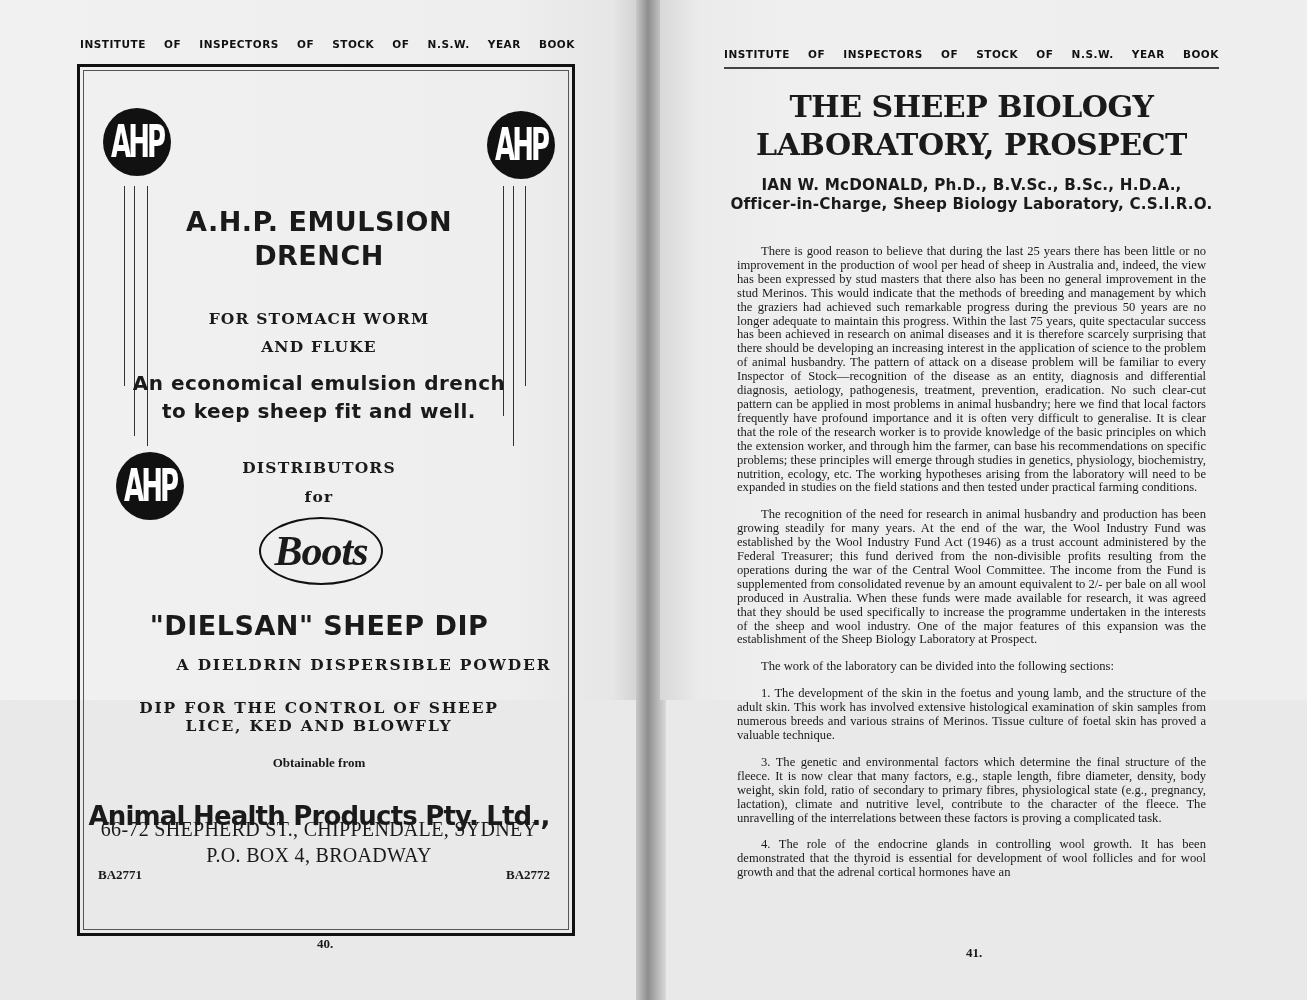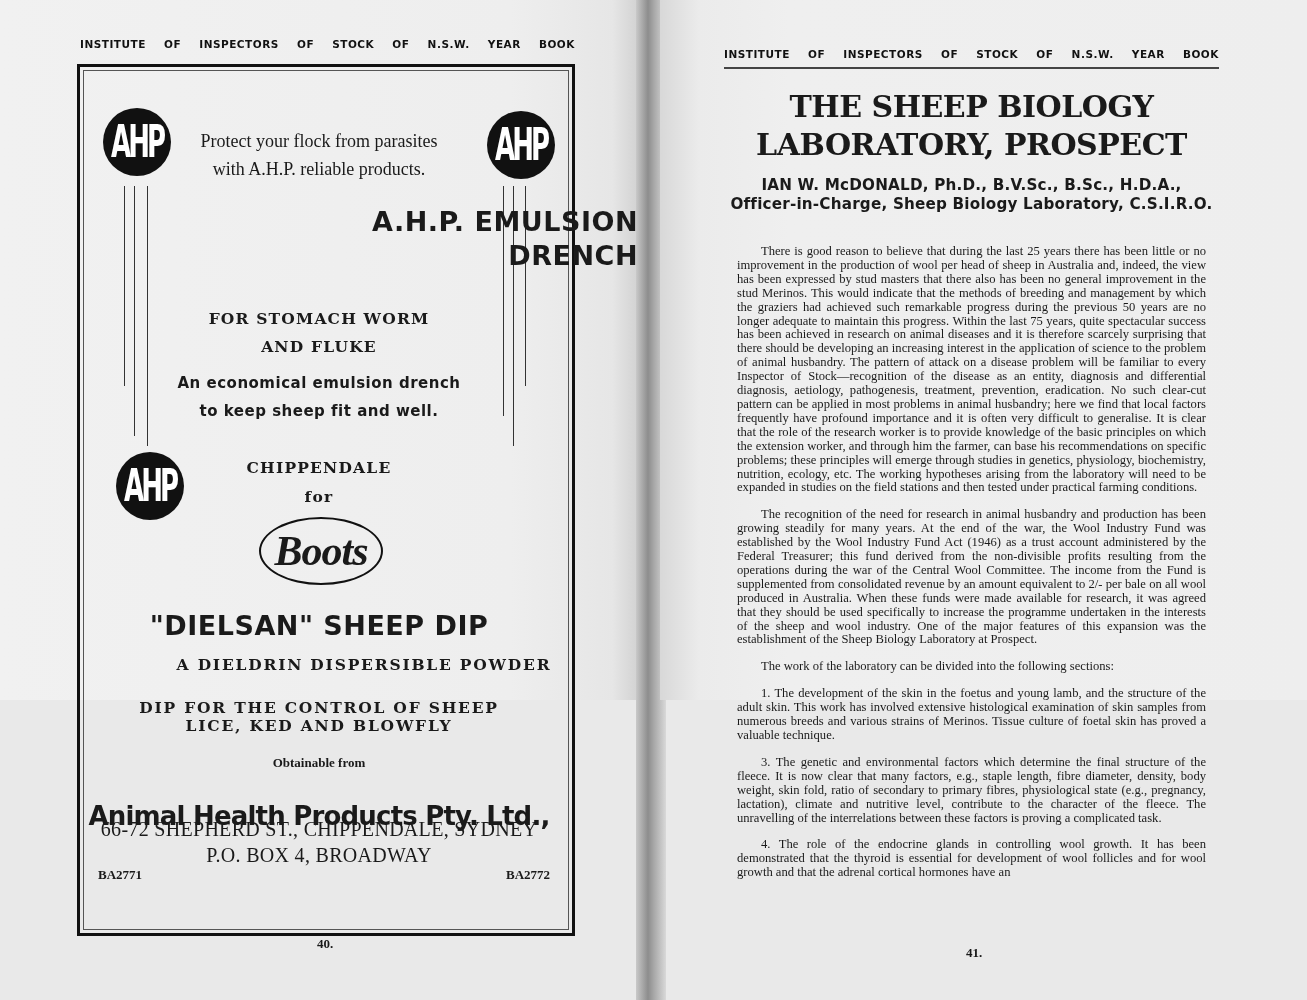--- a/index.html
+++ b/index.html
@@ -16,21 +16,21 @@
   
   .ad{position:absolute;left:77px;top:64px;width:498px;height:872px;border:3px solid #111;box-sizing:border-box;}
   .ad-inner{position:absolute;left:3px;top:3px;right:3px;bottom:3px;border:1px solid #555;}
   .logo{position:absolute;width:68px;height:68px;border-radius:50%;background:#111;display:flex;align-items:center;justify-content:center;}
   .logo span{color:#fff;font-family:"DejaVu Sans",sans-serif;font-weight:bold;font-size:26px;letter-spacing:-3px;transform:scaleY(1.7);display:inline-block;}
   .vlines{position:absolute;width:32px;}
   .vlines i{position:absolute;top:0;width:1px;background:#333;}
   .c{position:absolute;left:0;width:100%;text-align:center;}
   .tagline{font-size:18px;line-height:28px;}
   .big-sans{font-family:"DejaVu Sans",sans-serif;font-weight:bold;font-size:27px;line-height:34px;letter-spacing:0.5px;}
-  .mid-sans{font-family:"DejaVu Sans",sans-serif;font-weight:bold;font-size:15px;line-height:28px;letter-spacing:0.5px;}
+  .mid-sans{font-family:"DejaVu Sans",sans-serif;font-weight:bold;font-size:20px;line-height:28px;letter-spacing:0.5px;}
   .mid-serif{font-family:"DejaVu Serif",serif;font-weight:bold;font-size:15.5px;line-height:18px;letter-spacing:1.2px;}
   .dip{font-family:"DejaVu Sans",sans-serif;font-weight:bold;font-size:27px;letter-spacing:0.5px;}
   .small-serif{font-size:13px;font-weight:bold;}
   .company{font-family:"DejaVu Sans",sans-serif;font-weight:bold;font-size:26px;letter-spacing:-0.8px;}
   .addr{font-size:20px;line-height:26px;letter-spacing:0.3px;}
   .boots{position:absolute;left:259px;top:517px;width:124px;height:68px;border:2px solid #111;border-radius:50%;box-sizing:border-box;display:flex;align-items:center;justify-content:center;}
   .boots span{font-family:"Liberation Serif",serif;font-style:italic;font-weight:bold;font-size:42px;letter-spacing:-1px;}
   .ba{position:absolute;top:867px;font-size:13px;font-weight:bold;}
   .pagenum{position:absolute;font-size:13px;font-weight:bold;}
 
@@ -74,37 +74,33 @@
     <i style="left:0;top:0;height:200px;"></i>
       <i style="left:10px;height:250px;"></i>
       <i style="left:23px;height:260px;"></i>
   </div>
   <div class="vlines" style="left:503px;top:186px;height:260px;">
     <i style="left:0;height:230px;"></i>
       <i style="left:10px;height:260px;"></i>
       <i style="left:22px;height:200px;"></i>
   </div>
 
-  <div class="c tagline" style="top:127px;">
-    <div>Protect your flock from parasites</div>
-    <div>with A.H.P. reliable products.</div>
-  </div>
-  <div class="c big-sans" style="top:205px;text-align:right;">
+  <div class="c big-sans" style="top:205px;">
     <div>A.H.P. EMULSION</div>
     <div>DRENCH</div>
   </div>
   <div class="c mid-serif" style="top:305px;line-height:28px;">
     <div>FOR STOMACH WORM</div>
     <div>AND FLUKE</div>
   </div>
   <div class="c mid-sans" style="top:369px;">
     <div>An economical emulsion drench</div>
     <div>to keep sheep fit and well.</div>
   </div>
-  <div class="c mid-serif" style="top:459px;">CHIPPENDALE</div>
+  <div class="c mid-serif" style="top:459px;">DISTRIBUTORS</div>
   <div class="c mid-serif" style="top:488px;">for</div>
 
   <div class="boots">
       <span>Boots</span>
     </div>
 
   <div class="c dip" style="top:610px;">"DIELSAN" SHEEP DIP</div>
   <div class="c mid-serif" style="top:656px;letter-spacing:1.8px;margin-left:45px;">A DIELDRIN DISPERSIBLE POWDER</div>
   <div class="c mid-serif" style="top:699px;letter-spacing:1.8px;text-align:center;">
     <div>DIP FOR THE CONTROL OF SHEEP</div>

